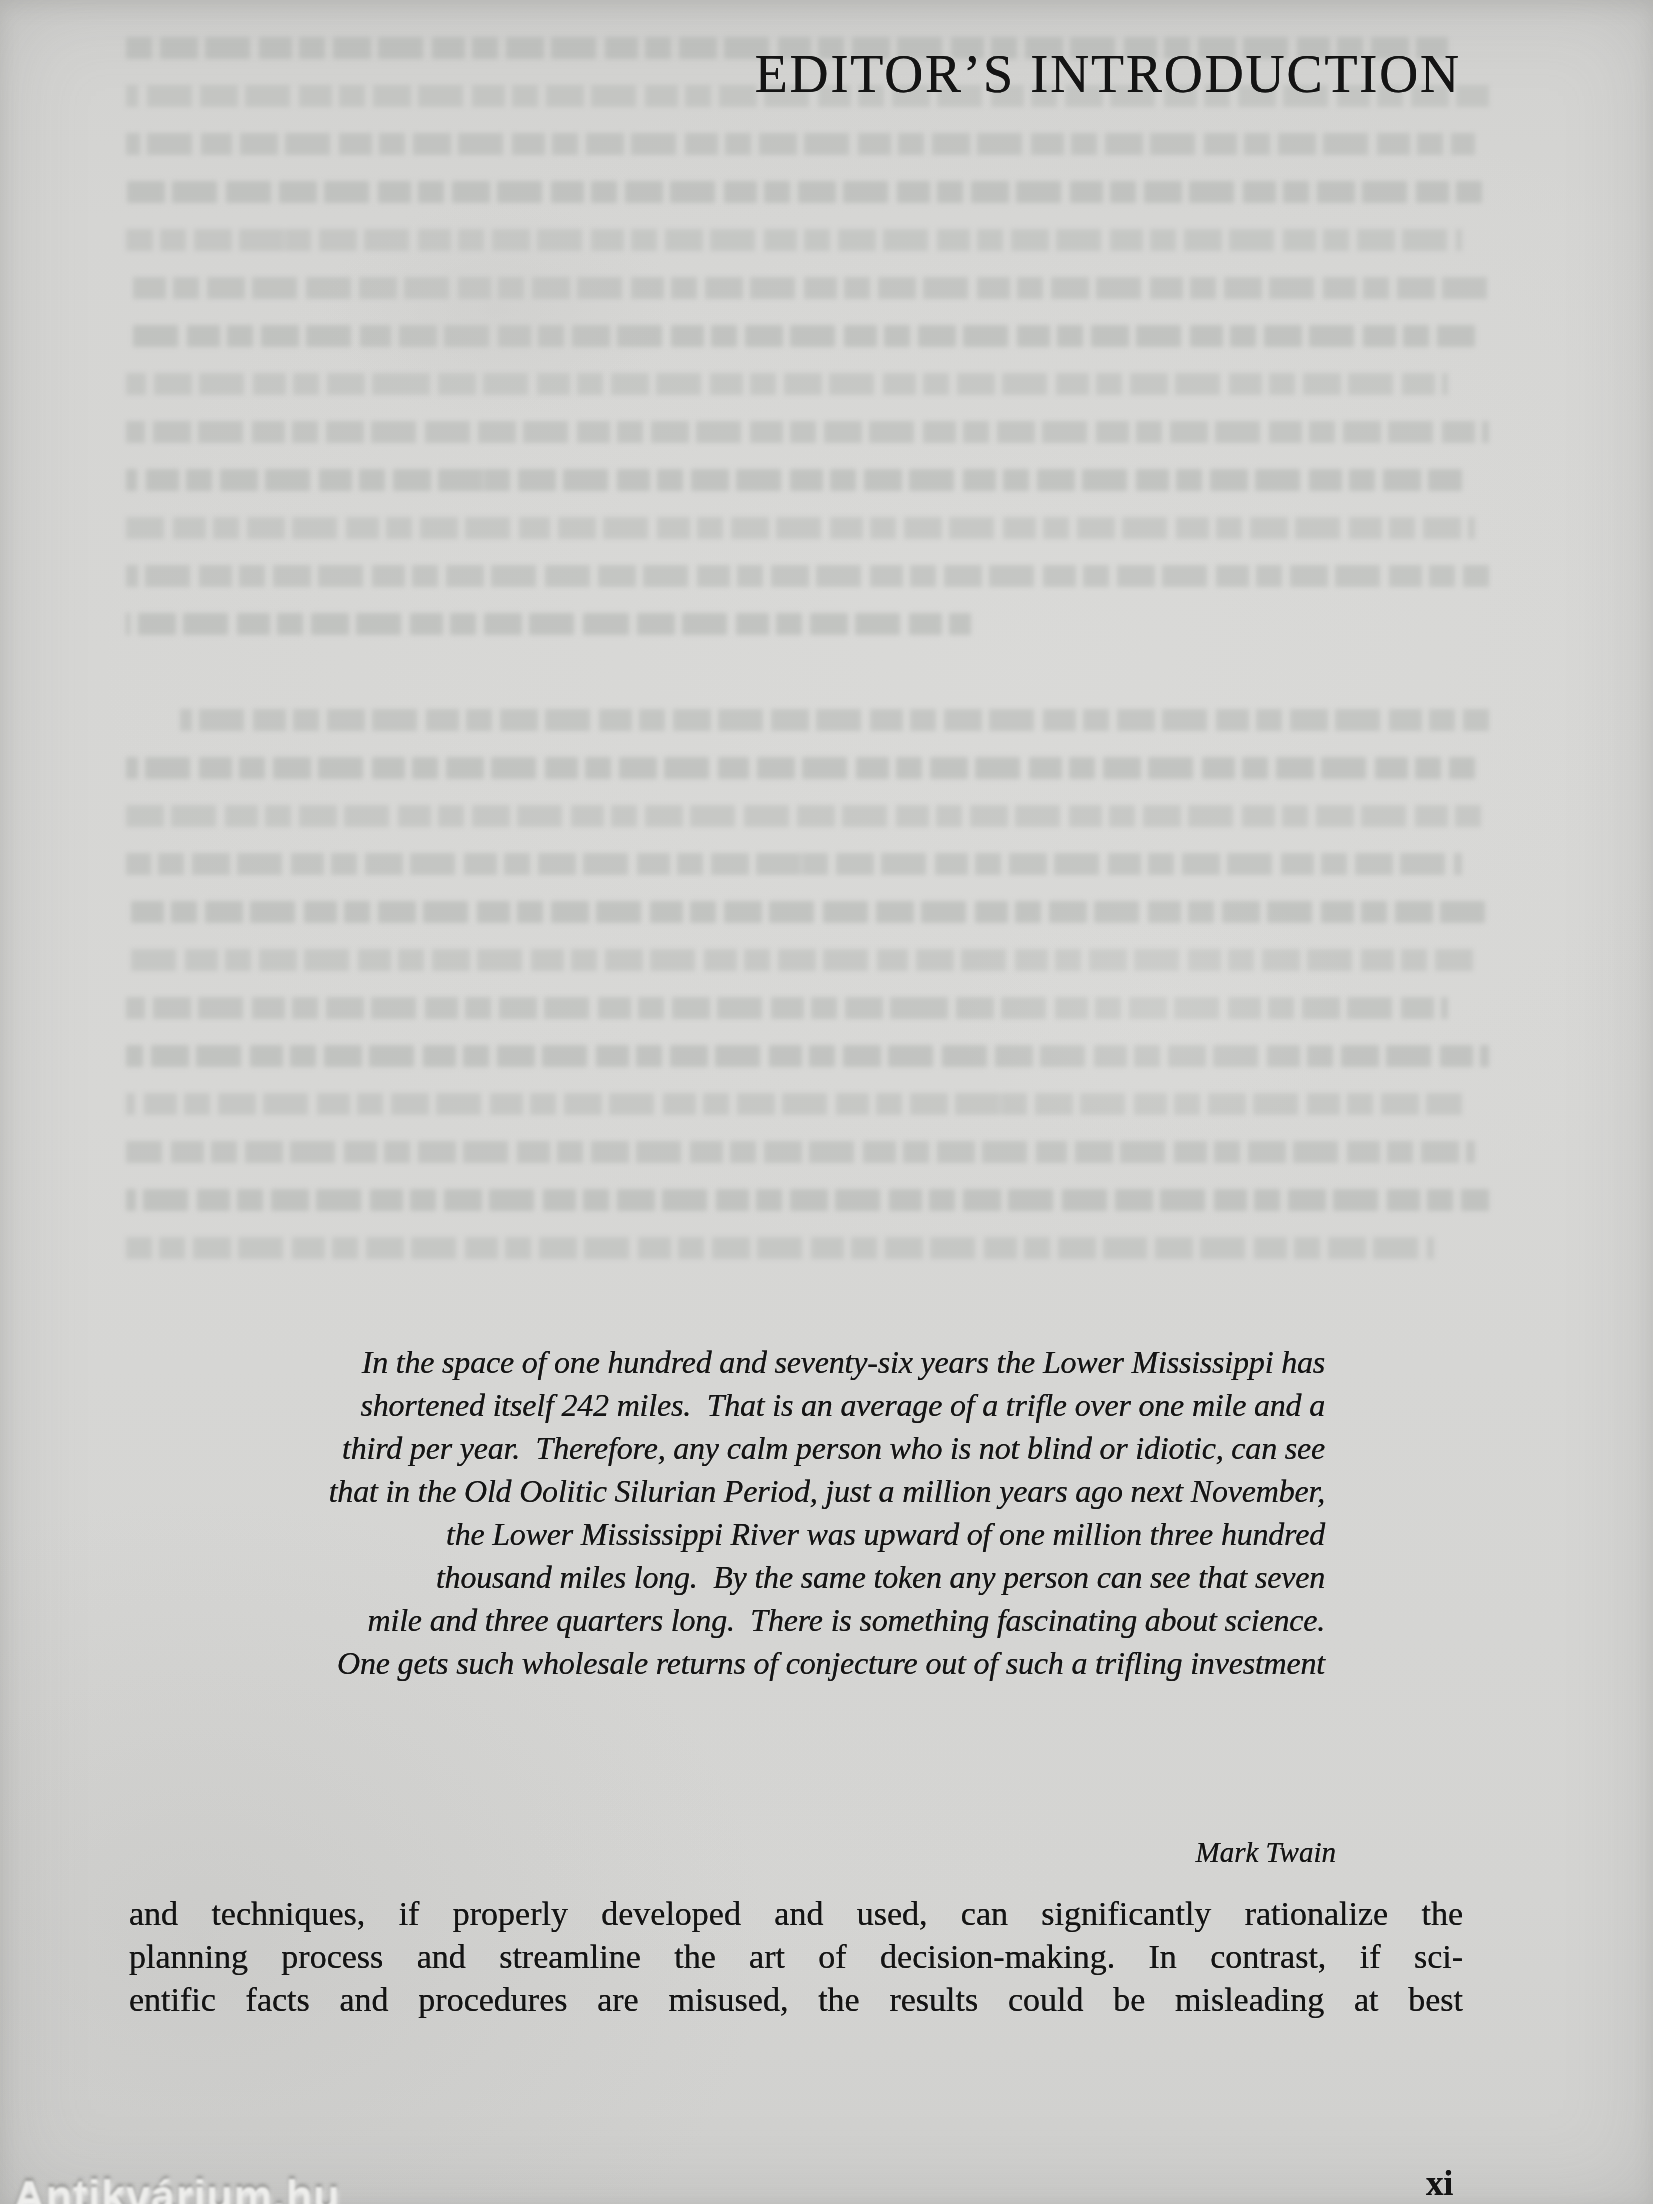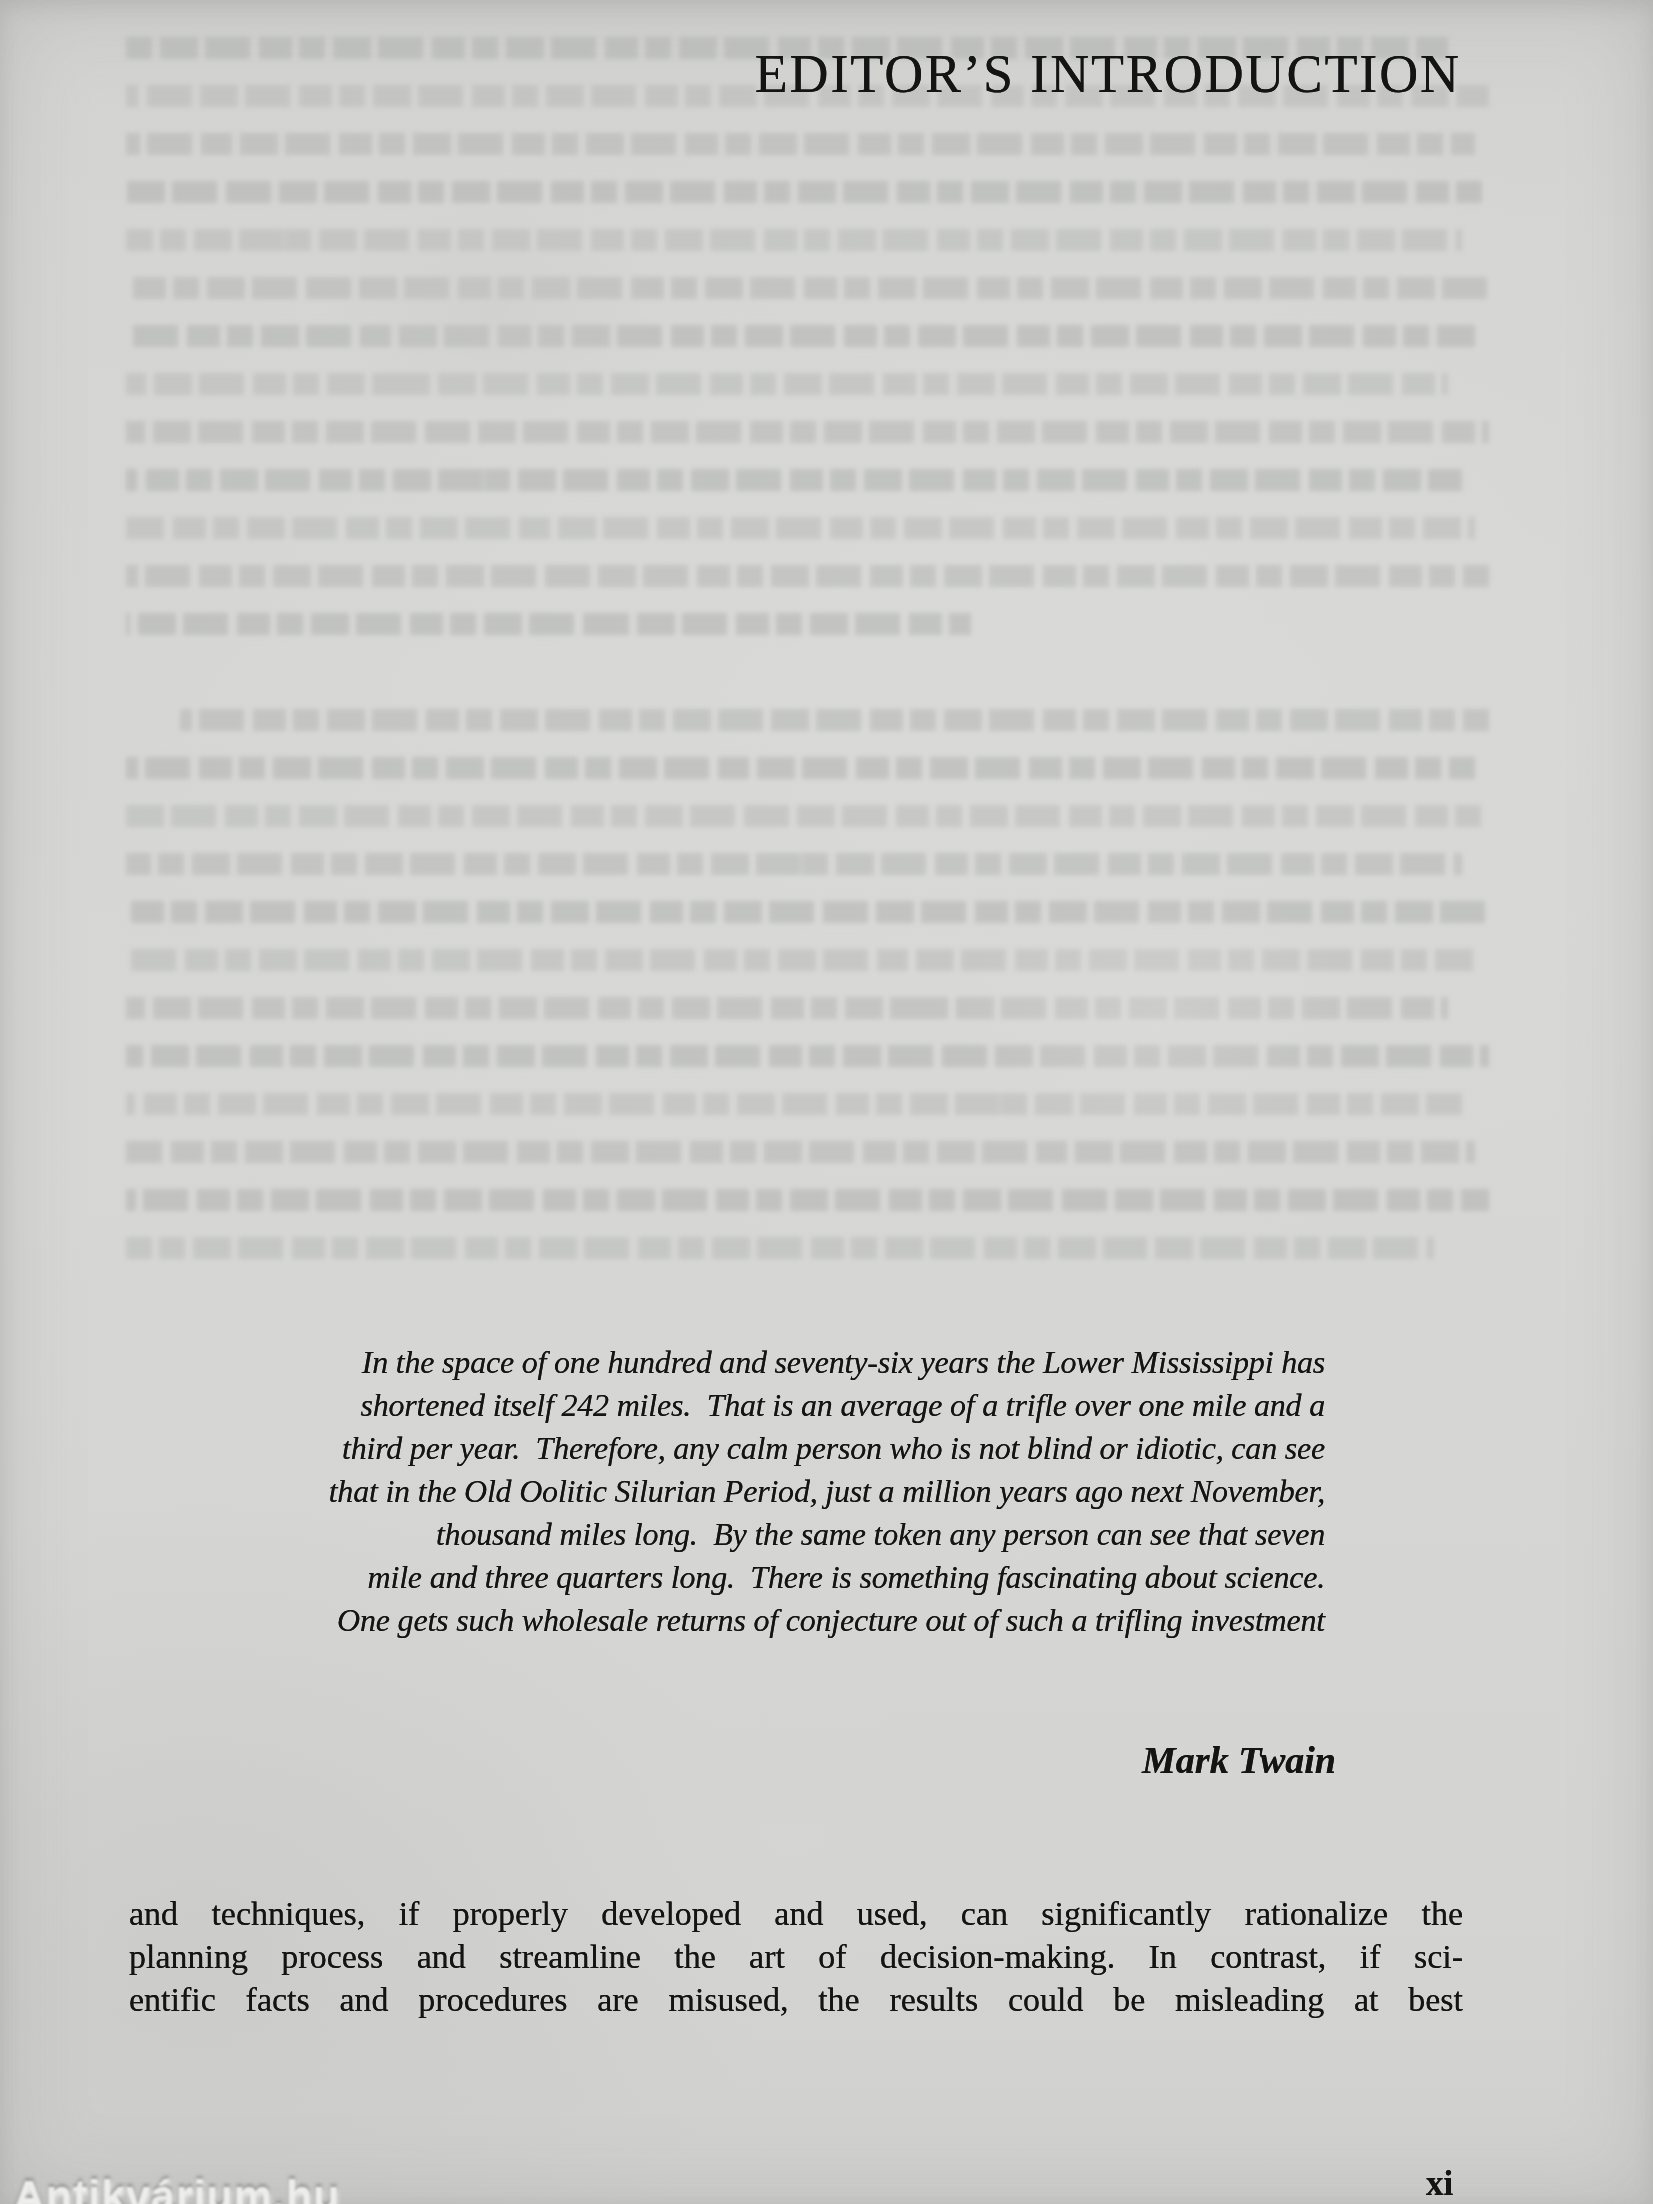--- a/index.html
+++ b/index.html
@@ -39,22 +39,22 @@
   }
   .quote{
     position:absolute;left:131px;top:1341px;width:1194px;z-index:3;
     font-style:italic;font-size:32px;line-height:43px;
     letter-spacing:-0.2px;
     text-shadow:0 0 0.5px rgba(10,10,10,0.85);
     text-align:right;
   }
   .quote .line{white-space:pre;}
   .attribution{
-    position:absolute;top:1739px;right:318px;z-index:3;
-    font-weight:bold;font-style:italic;font-size:38px;line-height:43px;
+    position:absolute;top:1831px;right:318px;z-index:3;
+    font-weight:normal;font-style:italic;font-size:29px;line-height:43px;
     text-shadow:0 0 0.6px rgba(10,10,10,0.9);
     white-space:pre;
   }
   .bodytext{
     position:absolute;left:129px;top:1892px;width:1334px;z-index:3;
     font-size:34px;line-height:43px;
     text-shadow:0 0 0.6px rgba(10,10,10,0.9);
   }
   .bodytext .line{
     text-align:justify;
@@ -118,20 +118,21 @@
       <div class="ghost-line" style="width: calc(96% + 0px); margin-left: 0px; background-position-x: 995px; opacity: 0.4;"></div>
     </div>
 
   <div class="title">EDITOR’S INTRODUCTION</div>
 
   <div class="quote">
     <div class="line">In the space of one hundred and seventy-six years the Lower Mississippi has</div>
     <div class="line">shortened itself 242 miles.  That is an average of a trifle over one mile and a</div>
     <div class="line">third per year.  Therefore, any calm person who is not blind or idiotic, can see</div>
     <div class="line">that in the Old Oolitic Silurian Period, just a million years ago next November,</div>
+    <div class="line">the Lower Mississippi River was upward of one million three hundred</div>
     <div class="line">thousand miles long.  By the same token any person can see that seven</div>
     <div class="line">mile and three quarters long.  There is something fascinating about science.</div>
     <div class="line">One gets such wholesale returns of conjecture out of such a trifling investment</div>
   </div>
 
   <div class="attribution">Mark Twain</div>
 
   <div class="bodytext">
     <div class="line">and techniques, if properly developed and used, can significantly rationalize the</div>
     <div class="line">planning process and streamline the art of decision-making.  In contrast, if sci-</div>

